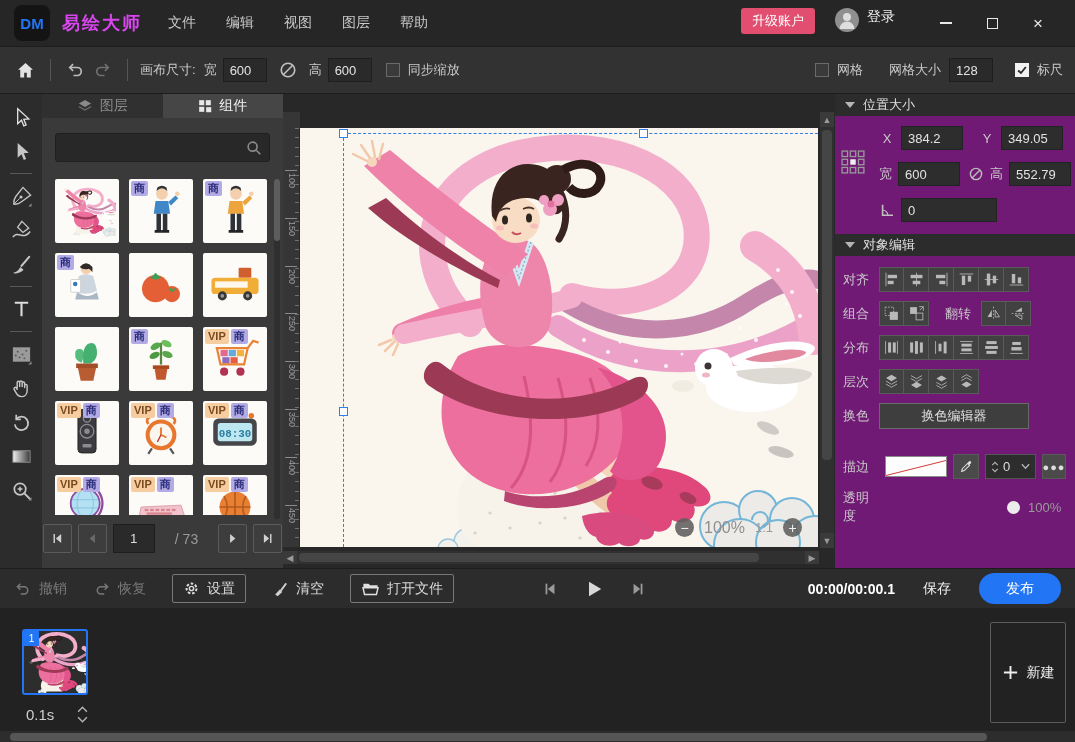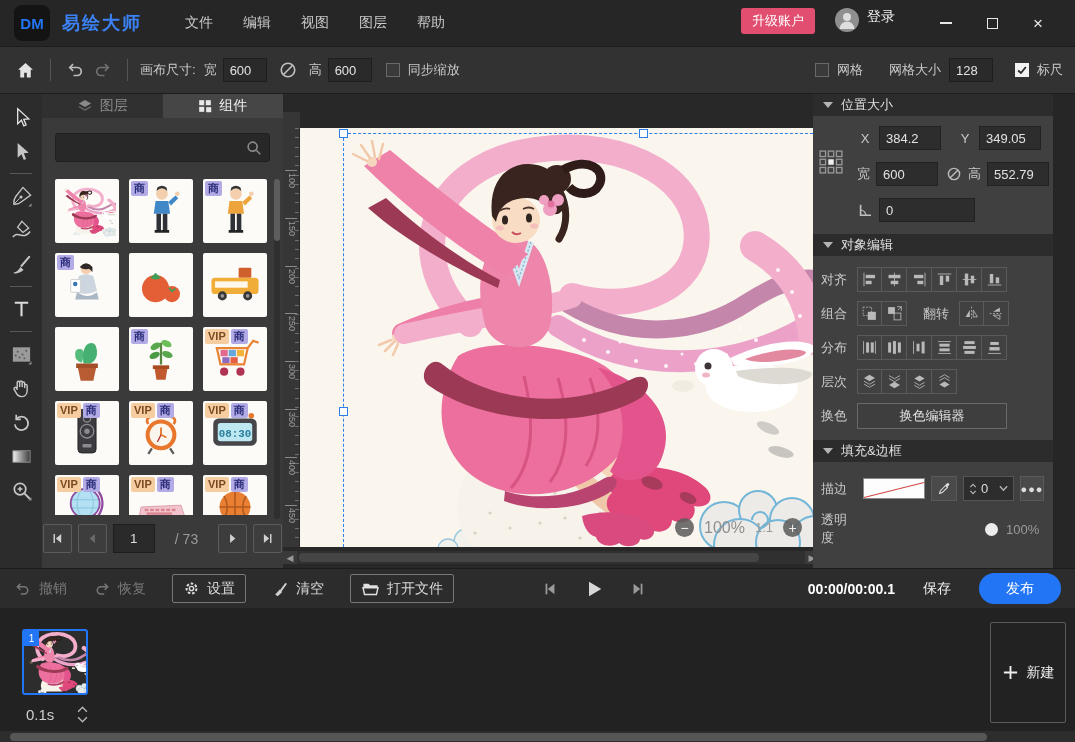--- a/index.html
+++ b/index.html
@@ -5,22 +5,22 @@
   * { margin:0; padding:0; box-sizing:border-box; }
   html,body { width:1075px; height:742px; overflow:hidden; background:#222;
     font-family:"Liberation Sans",sans-serif; -webkit-font-smoothing:antialiased; }
   .app { position:relative; width:1075px; height:742px; background:#262626; color:#ddd; font-size:13px; }
 
   
   .titlebar { position:absolute; left:0; top:0; width:1075px; height:46px; background:#262626;
     display:flex; align-items:center; padding:0 14px; }
   .logo { width:36px; height:36px; border-radius:8px; background:#141414; color:#2276f5;
     font-weight:bold; font-size:15px; display:flex; align-items:center; justify-content:center; }
-  .appname { color:#3b82f6; font-size:18px; font-weight:bold; margin-left:12px; letter-spacing:2px; }
-  .menus { display:flex; gap:30px; margin-left:43px; color:#c9c9c9; font-size:14px; }
+  .appname { color:#d946ef; font-size:18px; font-weight:bold; margin-left:12px; letter-spacing:2px; }
+  .menus { display:flex; gap:30px; margin-left:26px; color:#c9c9c9; font-size:14px; }
   .menus span { cursor:default; }
   .tb-right { margin-left:auto; display:flex; align-items:flex-start; }
   .upgrade { background:#e14e70; color:#fff; font-size:13px; padding:4px 11px; border-radius:3px; }
   .avatar { width:24px; height:24px; border-radius:50%; background:#8f8f8f; margin-left:20px; overflow:hidden; }
   .login { color:#f0f0f0; font-size:14px; margin-left:8px; }
   .winbtns { display:flex; margin-left:28px; }
   .winbtn { width:46px; height:30px; display:flex; align-items:center; justify-content:center; color:#e8e8e8; }
   .min-glyph { width:12px; height:0; border-top:2px solid #e8e8e8; display:block; }
   .max-glyph { width:11px; height:11px; border:1.6px solid #e8e8e8; display:block; }
   .close-glyph { font-size:17px; line-height:1; }
@@ -96,21 +96,21 @@
     display:flex; align-items:center; justify-content:center; font-size:14px; line-height:1; }
   .zpct { color:#8f8f8f; font-size:16px; }
   .zratio { color:#9a9a9a; font-size:13px; }
   .vscroll { position:absolute; right:1px; top:18px; width:14px; height:436px; background:#303030; }
   .vscroll .thumb { position:absolute; left:2px; top:18px; width:10px; height:330px; background:#454545; border-radius:4px; }
   .hscroll { position:absolute; left:0; top:457px; width:536px; height:13px; background:#303030; }
   .hscroll .thumb { position:absolute; left:16px; top:2px; width:460px; height:9px; background:#454545; border-radius:4px; }
   .scrbtn { position:absolute; display:flex; align-items:center; justify-content:center; color:#9a9a9a; font-size:9px; background:#3a3a3a; }
 
   
-  .rightpanel { position:absolute; left:813px; top:0; width:240px; height:474px; background:#404040; overflow:hidden; }
+  .rightpanel { position:absolute; left:835px; top:0; width:240px; height:474px; background:#701a75; overflow:hidden; }
   .sechead { height:22px; background:#2c2c2c; display:flex; align-items:center; padding-left:10px; gap:8px;
     color:#e0e0e0; font-size:13px; }
   .tri { width:0; height:0; border-left:5px solid transparent; border-right:5px solid transparent; border-top:6px solid #b5b5b5; }
   .secbody { padding:10px 12px 8px 12px; position:relative; }
   .prow { display:flex; align-items:center; gap:6px; margin-bottom:12px; margin-left:32px; }
   .plabel { color:#c9c9c9; font-size:13px; width:16px; text-align:center; }
   .pinput2 { width:62px; height:24px; background:#2d2d2d; border:1px solid #222; color:#e2e2e2;
     font-size:13px; padding:0 6px; font-family:"Liberation Sans",sans-serif; }
   .anchor { position:absolute; left:6px; top:34px; }
   .orow { display:flex; align-items:center; margin:9px 0 9px 8px; }
@@ -968,24 +968,20 @@
                 </svg>
               </span>
             </span>
         </div>
         <div class="orow">
           <span class="olabel">换色</span>
           <span class="recolor-btn">换色编辑器</span>
         </div>
       </div>
 
-      <div class="sechead">
-        <span class="tri"></span>
-        <span>填充&amp;边框</span>
-      </div>
       <div style="padding:4px 0;">
         <div class="fillrow">
           <span class="olabel">描边</span>
           <span class="stroke-none"></span>
           <span class="dropbtn">
             <svg viewBox="0 0 20 20" width="15" height="15">
               <path d="M3.5 16.5 l1-3.5 7-7 2.5 2.5 -7 7 -3.5 1 Z" fill="none" stroke="#e0e0e0" stroke-width="1.4"></path>
               <path d="M11 5.5 l2.5-2.5 a1.8 1.8 0 0 1 2.5 2.5 l-2.5 2.5" fill="#e0e0e0"></path>
               </svg>
           </span>

